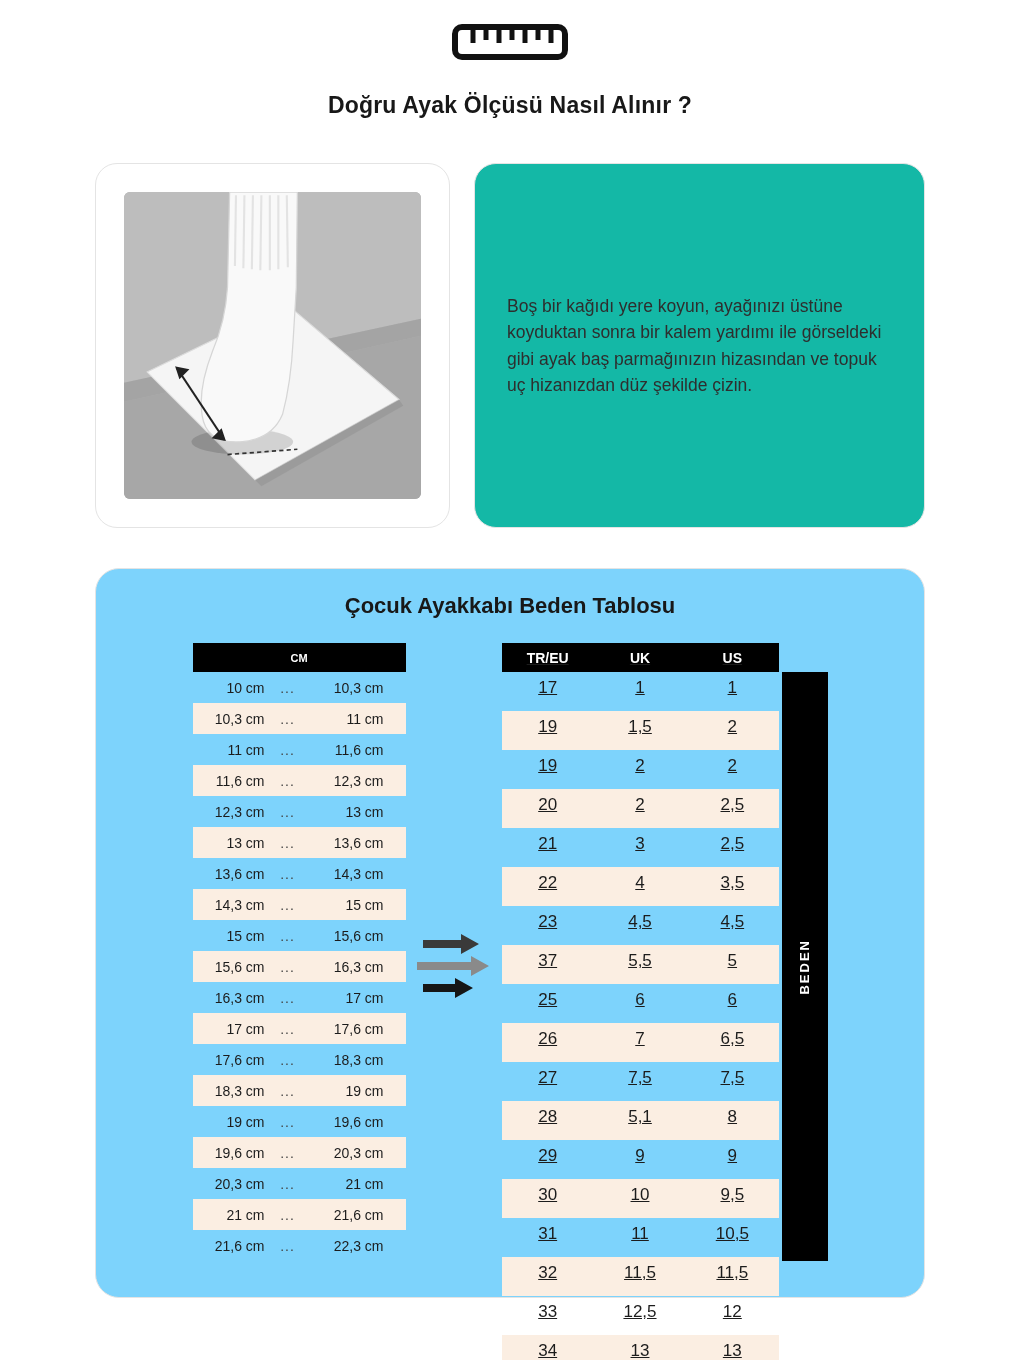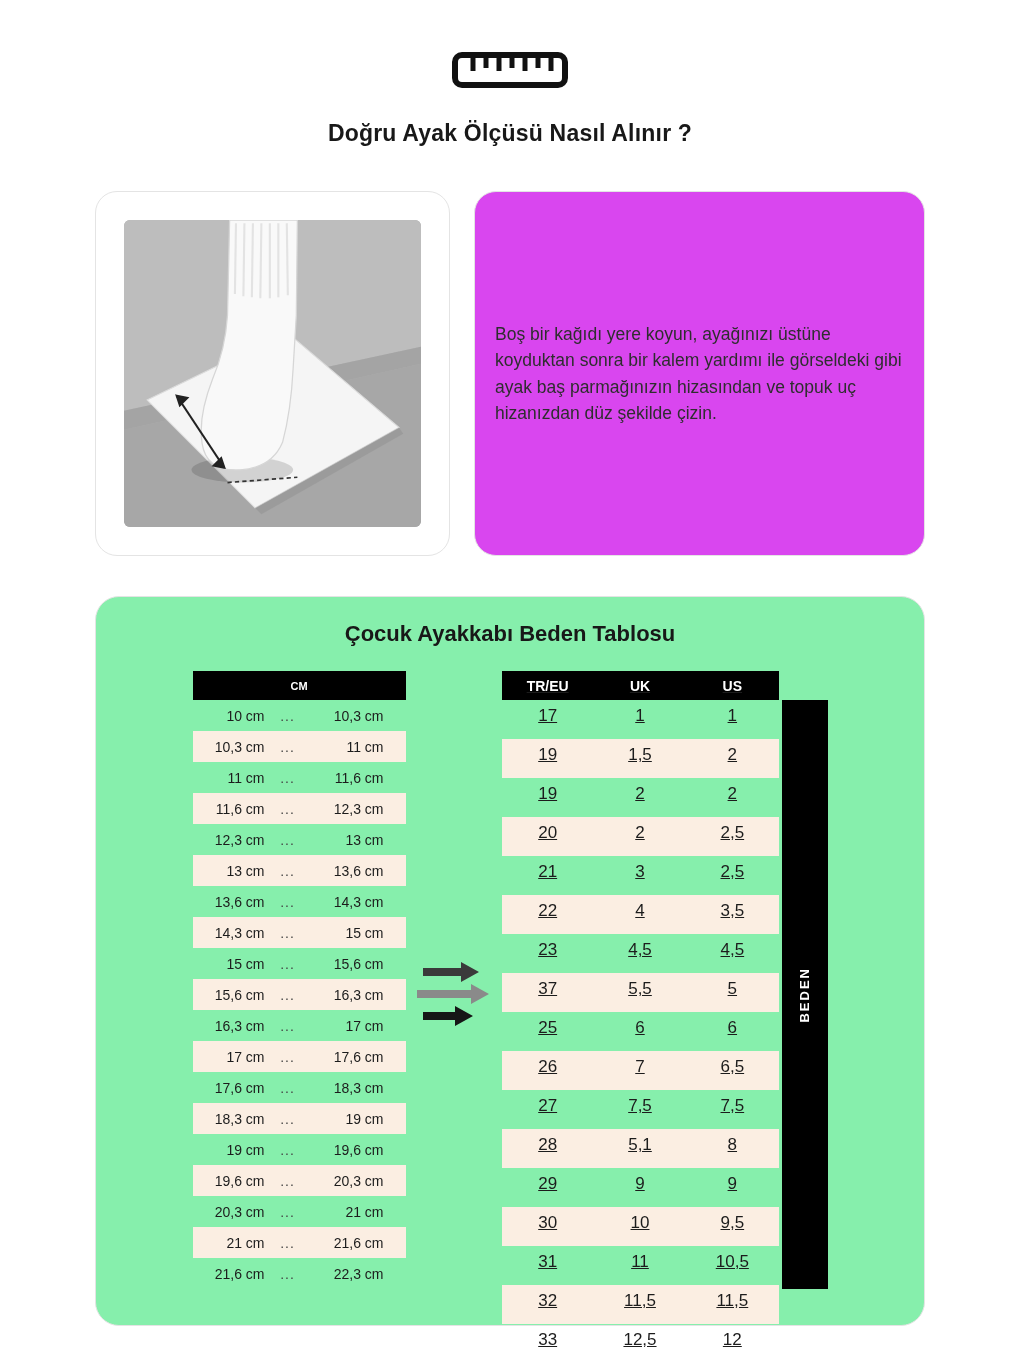--- a/index.html
+++ b/index.html
@@ -6,39 +6,39 @@
     --header-bg:#000000;
     --peach:#fbeee2;
   }
   *{box-sizing:border-box;}
   html,body{margin:0;padding:0;}
   body{
     width:1020px;height:1360px;background:#ffffff;
     font-family:"Liberation Sans", sans-serif;color:#1c1c1c;
     position:relative;overflow:hidden;
   }
-  .hero{padding-top:50px;text-align:center;}
+  .hero{padding-top:22px;text-align:center;}
   .hero h1{margin:26px 0 0;font-size:23px;font-weight:bold;color:#181818;letter-spacing:.2px;}
 
   .howto{display:flex;gap:24px;margin:44px 95px 0;height:365px;}
   .photo-card{
     width:355px;flex:0 0 355px;border:1px solid #e4e4e4;border-radius:22px;
     padding:28px;background:#fff;
   }
   .photo-card .photo{width:100%;height:100%;border-radius:6px;overflow:hidden;display:block;}
   .howto-texts{flex:1;display:flex;flex-direction:column;gap:10px;}
   .text-card{
-    flex:1;border:1px solid #e4e4e4;border-radius:22px;background:#d946ef;
-    padding:10px 20px;display:flex;align-items:center;
+    flex:1;border:1px solid #e4e4e4;border-radius:22px;background:#14b8a6;
+    padding:10px 32px;display:flex;align-items:center;
   }
   .text-card p{margin:0;font-size:17.5px;line-height:1.5;color:#2e2e2e;}
 
   .panel{
     margin:40px 95px 0;height:730px;border:1px solid #e4e4e4;border-radius:24px;
-    padding:24px 0 30px;background:#86efac;
+    padding:24px 0 30px;background:#7dd3fc;
   }
   .panel h2{margin:0 0 24px;text-align:center;font-size:22px;font-weight:bold;color:#181818;}
   .tables{display:flex;justify-content:center;align-items:flex-start;}
 
   .cm-table{width:213px;}
   .table-header{
     height:29px;background:var(--header-bg);color:#fff;font-size:11px;font-weight:bold;
     display:flex;align-items:center;justify-content:center;
   }
   .cm-row{height:31px;display:flex;align-items:center;font-size:14px;color:#1c1c1c;justify-content:flex-end;}

